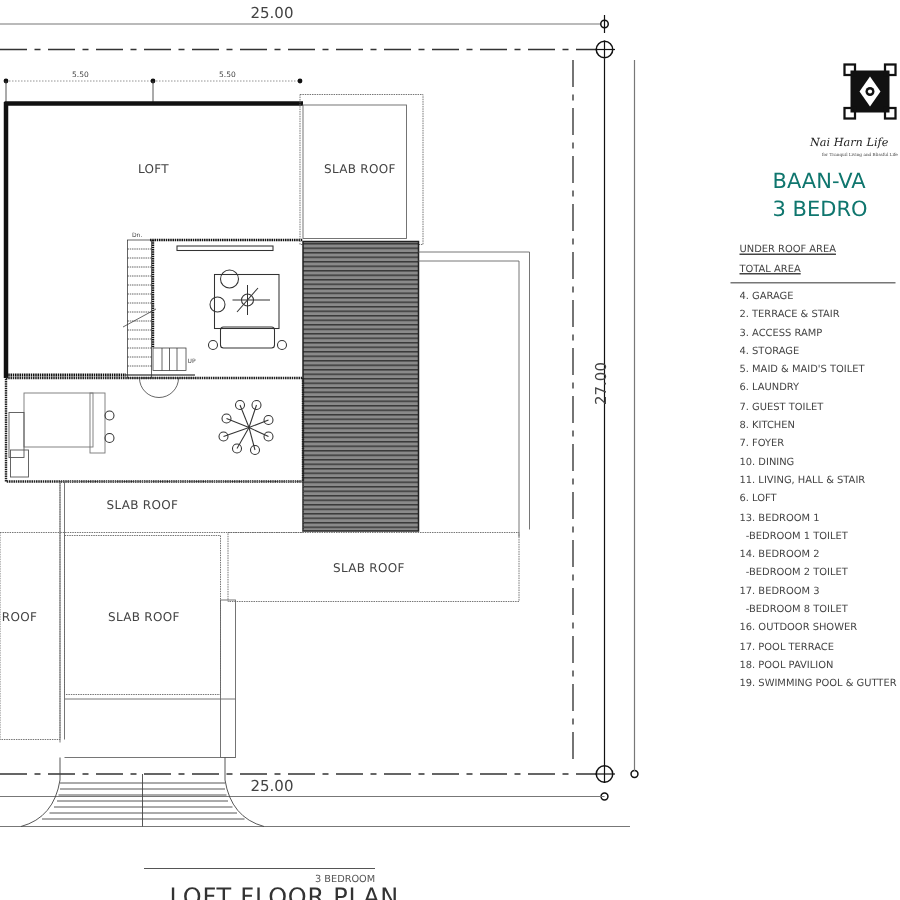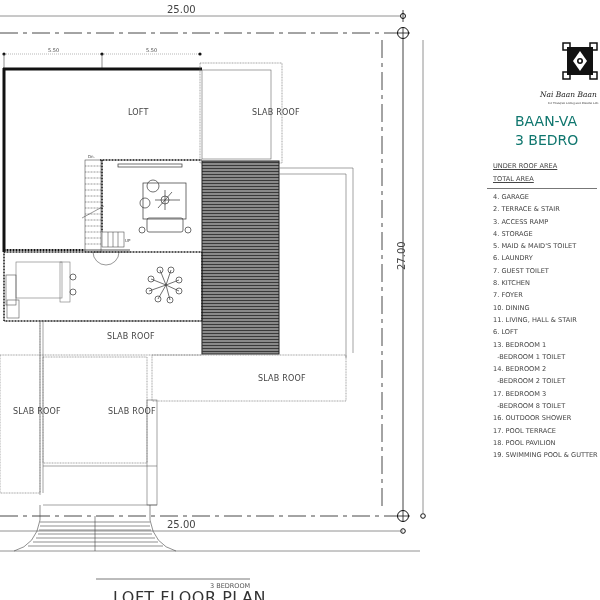--- a/index.html
+++ b/index.html
@@ -1,19 +1,19 @@
 <!DOCTYPE html>
 <html><head>
 <meta charset="utf-8">
 <style>
   html,body{margin:0;padding:0;background:#fff;}
   body{width:600px;height:600px;position:relative;overflow:hidden;font-family:"DejaVu Sans",sans-serif;color:#333;}
   #plan{position:absolute;left:0;top:0;}
   .txt{position:absolute;white-space:nowrap;font-family:"DejaVu Sans",sans-serif;color:#444;}
-  .room-label{font-size:8px;letter-spacing:0.2px;margin-left:36px;}
+  .room-label{font-size:8px;letter-spacing:0.2px;}
   .dim{font-size:10px;color:#444;}
   .small-dim{font-size:5px;}
   .title{font-size:16px;letter-spacing:0.5px;color:#333;}
   .subtitle{font-size:6.5px;color:#555;text-align:right;}
   .proj-title{position:absolute;left:515px;top:112px;font-size:14px;line-height:19px;color:#0f766e;white-space:nowrap;}
   .legend{position:absolute;left:493px;top:160px;font-size:6.6px;line-height:12.3px;color:#444;white-space:nowrap;}
   .legend .hdr{line-height:12.5px;text-decoration:underline;}
   .legend .sep{width:110px;border-top:1px solid #777;margin:3px 0 2px -6px;}
   .logo-name{position:absolute;left:540px;top:90px;font-family:"DejaVu Serif",serif;font-style:italic;font-size:7.5px;color:#222;white-space:nowrap;}
   .logo-tag{position:absolute;left:548px;top:101px;font-family:"DejaVu Serif",serif;font-size:2.8px;color:#444;white-space:nowrap;}
@@ -209,21 +209,21 @@
 <span class="txt room-label" style="left:71px;top:332px;">SLAB ROOF</span>
 <span class="txt room-label" style="left:222px;top:374px;">SLAB ROOF</span>
 <span class="txt room-label" style="left:-23px;top:407px;">SLAB ROOF</span>
 <span class="txt room-label" style="left:72px;top:407px;">SLAB ROOF</span>
 <span class="txt" style="left:88px;top:154px;font-size:4px;">Dn.</span>
 <span class="txt" style="left:125px;top:238px;font-size:4px;">UP</span>
 
 <span class="txt title" style="left:113px;top:588px;">LOFT FLOOR PLAN</span>
 <span class="txt subtitle" style="left:210px;top:582px;">3 BEDROOM</span>
 
-<span class="logo-name">Nai Baan Baan</span>
+<span class="logo-name">Nai Harn Life</span>
 <span class="logo-tag">for Tranquil Living and Blissful Life</span>
 
 <div class="proj-title">
   <div>BAAN-VA</div>
   <div>3 BEDRO</div>
 </div>
 
 <div class="legend">
   <div class="hdr">UNDER ROOF AREA</div>
   <div class="hdr">TOTAL AREA</div>

